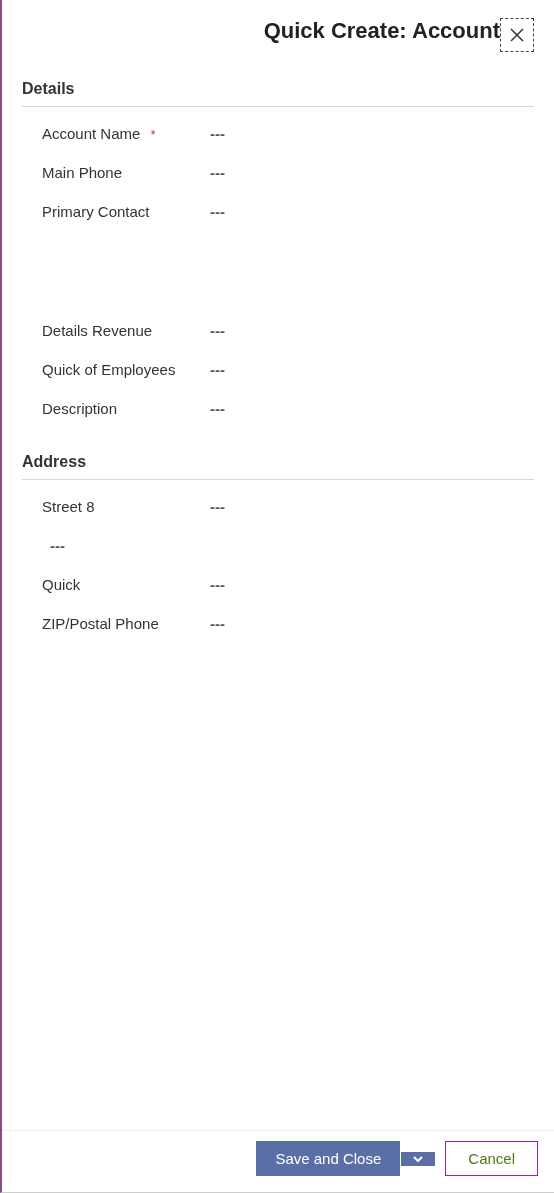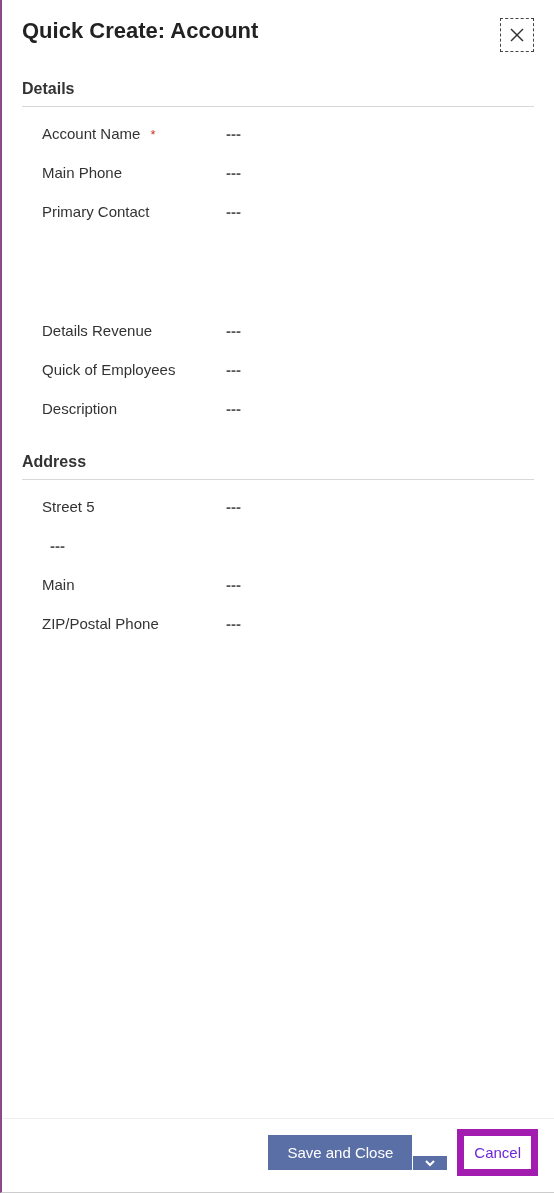--- a/index.html
+++ b/index.html
@@ -14,21 +14,21 @@
       overflow: hidden;
     }
     .panel {
       display: flex;
       flex-direction: column;
       height: 100%;
     }
     .header {
       display: flex;
       align-items: flex-start;
-      justify-content: space-between;
+      justify-content: flex-end;
       padding: 18px 20px 10px 20px;
     }
     .header h1 {
       font-size: 22px;
       font-weight: 600;
       color: #222;
     }
     .close-btn {
       width: 34px;
       height: 34px;
@@ -51,21 +51,20 @@
       font-size: 16px;
       font-weight: 700;
       color: #333;
       padding: 18px 0 8px 0;
       border-bottom: 1px solid #d8d8d8;
     }
     .field-row {
       display: flex;
       align-items: center;
       padding: 18px 0 4px 0;
-      gap: 16px;
     }
     .field-label {
       width: 160px;
       font-size: 15px;
       color: #333;
       padding-left: 20px;
     }
     .req {
       color: #c0392b;
       margin-left: 6px;
@@ -84,21 +83,21 @@
     .footer {
       display: flex;
       justify-content: flex-end;
       align-items: center;
       padding: 10px 16px 16px 16px;
       gap: 10px;
       border-top: 1px solid #eee;
     }
     .btn-primary-group {
       display: flex;
-      align-items: flex-end;
+      align-items: center;
     }
     .btn-primary {
       background: #5a6fa6;
       color: #fff;
       border: 1px solid #5a6fa6;
       font-size: 15px;
       padding: 8px 18px;
       cursor: pointer;
     }
     .btn-split-divider {
@@ -112,24 +111,24 @@
       border: 1px solid #5a6fa6;
       width: 34px;
       display: flex;
       align-items: center;
       justify-content: center;
       cursor: pointer;
     }
     .btn-primary-caret svg { width: 12px; height: 12px; stroke: #fff; stroke-width: 2; fill: none; }
     .btn-secondary {
       background: #fff;
-      color: #6d28d9;
-      border: 7px solid #a21caf;
-      font-size: 15px;
-      padding: 8px 10px;
+      color: #4d7c0f;
+      border: 1px solid #a21caf;
+      font-size: 15px;
+      padding: 8px 22px;
       cursor: pointer;
     }
   </style>
 </head>
 <body>
 
 <div class="panel">
 
   <div class="header">
     <h1>Quick Create: Account</h1>
@@ -178,30 +177,30 @@
     <div class="field-row">
       <div class="field-label">Description</div>
       <div class="field-value">---</div>
     </div>
 
     <div class="gap-mid"></div>
 
     <div class="section-title">Address</div>
 
     <div class="field-row">
-      <div class="field-label">Street 5</div>
-      <div class="field-value">---</div>
-    </div>
-
-    <div class="field-row">
-      <div class="field-value">---</div>
-    </div>
-
-    <div class="field-row">
-      <div class="field-label">Main</div>
+      <div class="field-label">Street 8</div>
+      <div class="field-value">---</div>
+    </div>
+
+    <div class="field-row">
+      <div class="field-value">---</div>
+    </div>
+
+    <div class="field-row">
+      <div class="field-label">Quick</div>
       <div class="field-value">---</div>
     </div>
 
     <div class="field-row">
       <div class="field-label">ZIP/Postal Phone</div>
       <div class="field-value">---</div>
     </div>
 
   </div>
 

